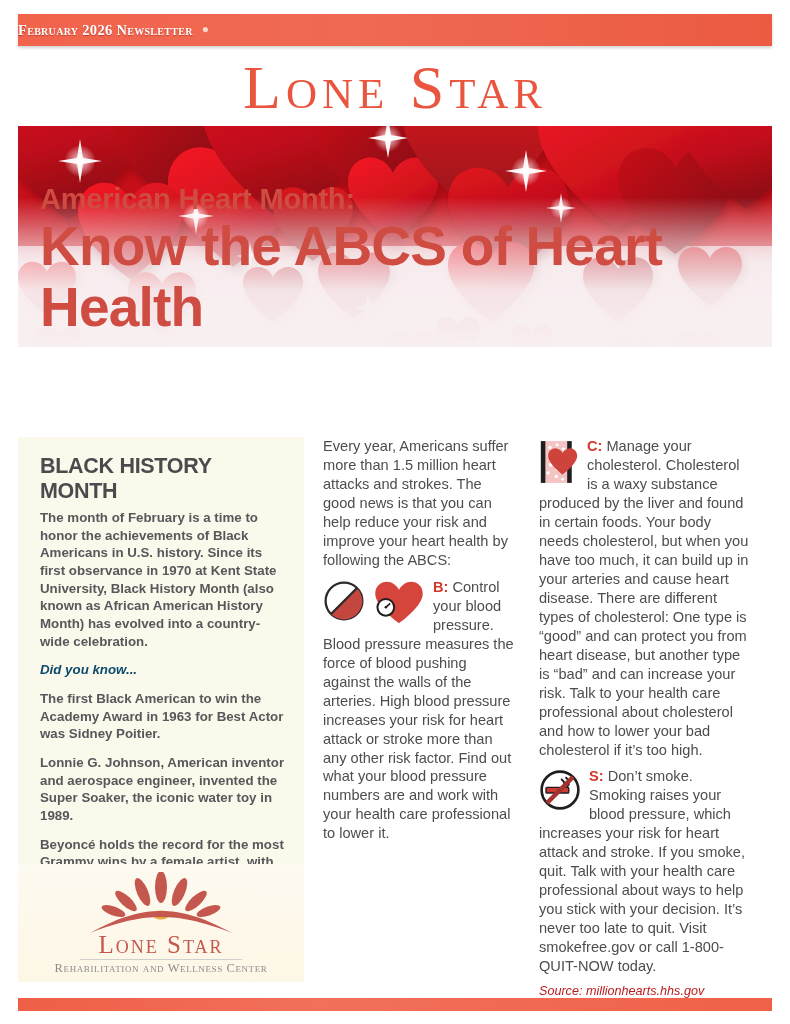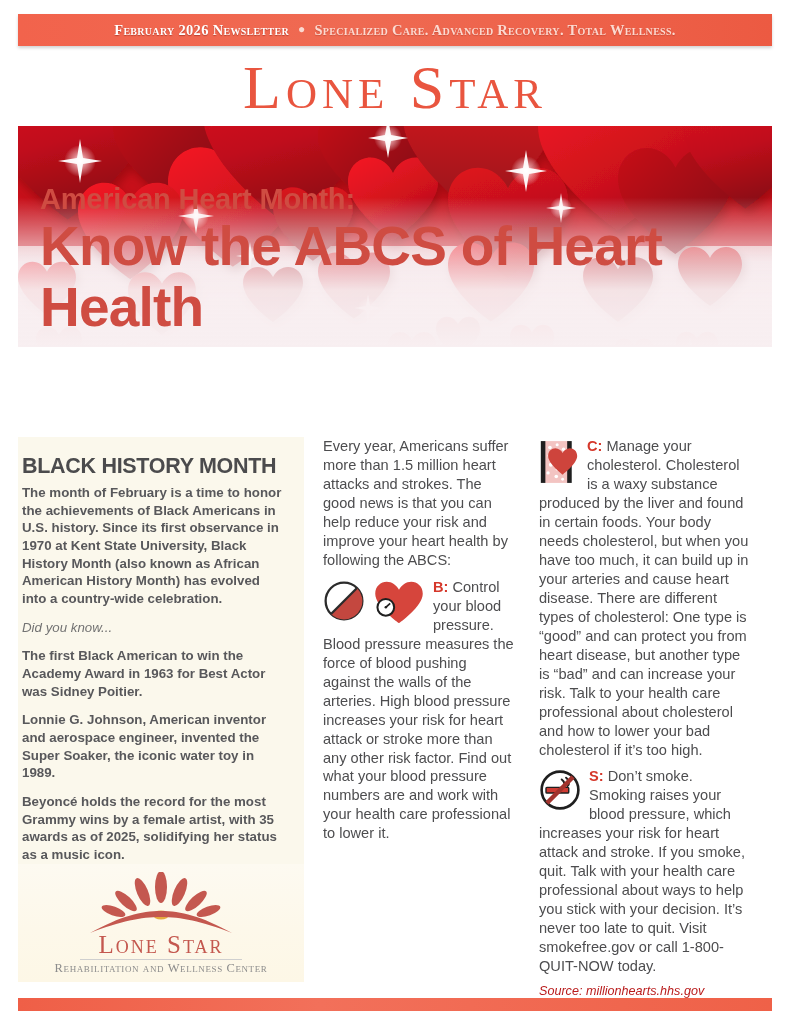--- a/index.html
+++ b/index.html
@@ -8,21 +8,21 @@
     background: #ffffff;
     font-family: "Liberation Sans", sans-serif;
     overflow: hidden;
   }
   .page { position: relative; width: 790px; height: 1024px; background: #ffffff; }
 
   
   .topbar {
     position: absolute; left: 18px; top: 14px; width: 754px; height: 32px;
     background: linear-gradient(to right, #f2634c 0%, #ef6a52 45%, #ec5a42 100%);
-    display: flex; align-items: center; justify-content: center;
+    display: flex; align-items: center; 
     box-shadow: 0 2px 3px rgba(0,0,0,0.18);
   }
   .topbar-text {
     font-family: "Liberation Serif", serif;
     font-weight: bold;
     font-size: 14.5px;
     letter-spacing: 0.3px;
     white-space: nowrap;
     display: flex; align-items: baseline; gap: 0;
   }
@@ -71,34 +71,34 @@
     position: absolute; left: 18px; top: 437px; width: 754px; height: 545px;
     display: flex; gap: 0;
   }
   .col-left   { width: 286px; position: relative; }
   .col-mid    { width: 211px; padding-left: 19px; }
   .col-right  { width: 238px; padding-left: 24px; }
 
   
   .bhm-box {
     background: #fbf8ec;
-    padding: 17px 18px 14px 4px;
+    padding: 17px 18px 14px 22px;
     width: 286px;
   }
   .bhm-title {
     font-size: 21.5px; font-weight: bold; color: #4b4b4d;
     letter-spacing: -0.3px; margin-bottom: 5px;
   }
   .bhm-p {
     font-size: 13.3px; font-weight: bold; color: #58585b;
     line-height: 1.33; margin-bottom: 11px;
   }
   .bhm-p:last-child { margin-bottom: 0; }
   .bhm-did {
-    font-size: 13.3px; font-weight: normal; font-style: italic; color: #737373;
+    font-size: 13.3px; font-weight: bold; font-style: italic; color: #0c4a6e;
     line-height: 1.33; margin-bottom: 11px;
   }
 
   
   .logo-panel {
     position: absolute; left: 0; top: 427px; width: 286px; height: 118px;
     background: linear-gradient(to bottom, #fdfaf1 0%, #fdf8ea 55%, #fdf7e6 100%);
     display: flex; flex-direction: column; align-items: center; justify-content: flex-start;
     padding-top: 8px;
   }
@@ -136,21 +136,20 @@
 </style>
 </head>
 <body>
 
 <div class="page">
 
   <div class="topbar">
     <div class="topbar-text">
       <span class="tb-date">February 2026 Newsletter</span>
       <span class="tb-dot">●</span>
-      <span class="tb-tag">Specialized Care. Advanced Recovery. Total Wellness.</span>
     </div>
   </div>
 
   <div class="masthead">
     <div class="masthead-title">Lone Star</div>
   </div>
 
   <div class="hero">
     <svg class="hero-hearts" viewBox="0 0 754 305" preserveAspectRatio="none">
       <defs>

